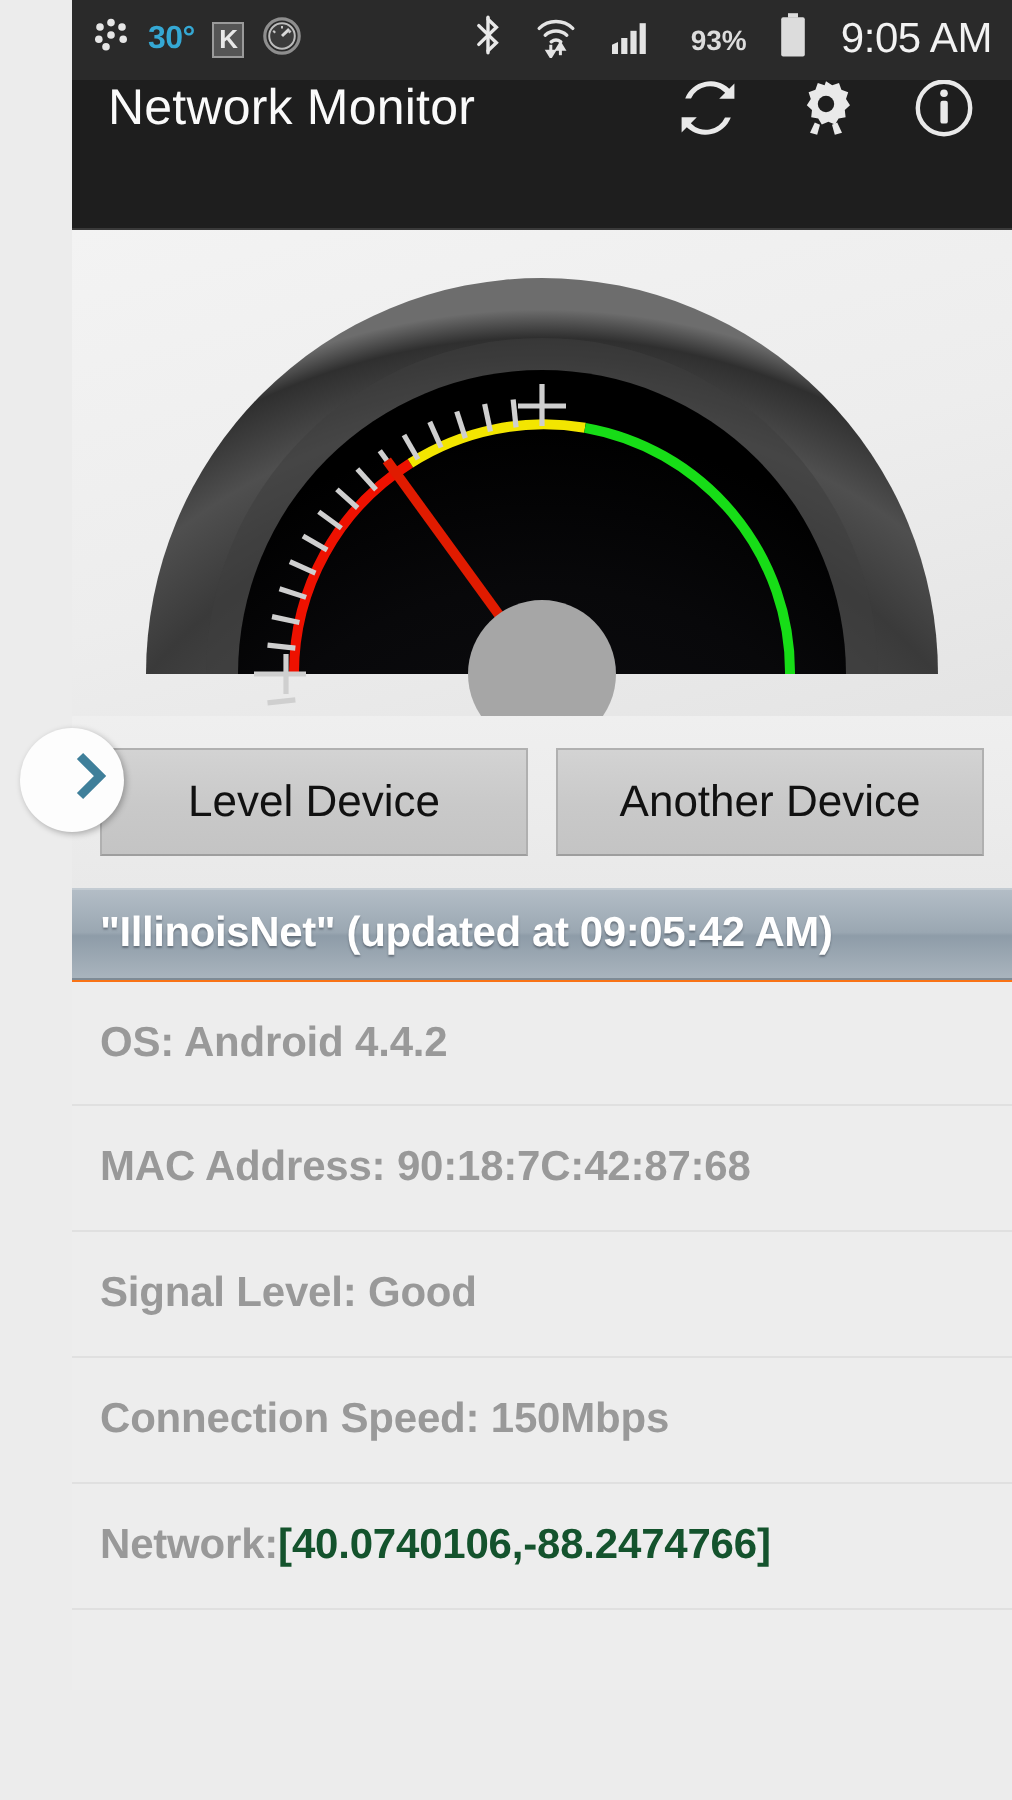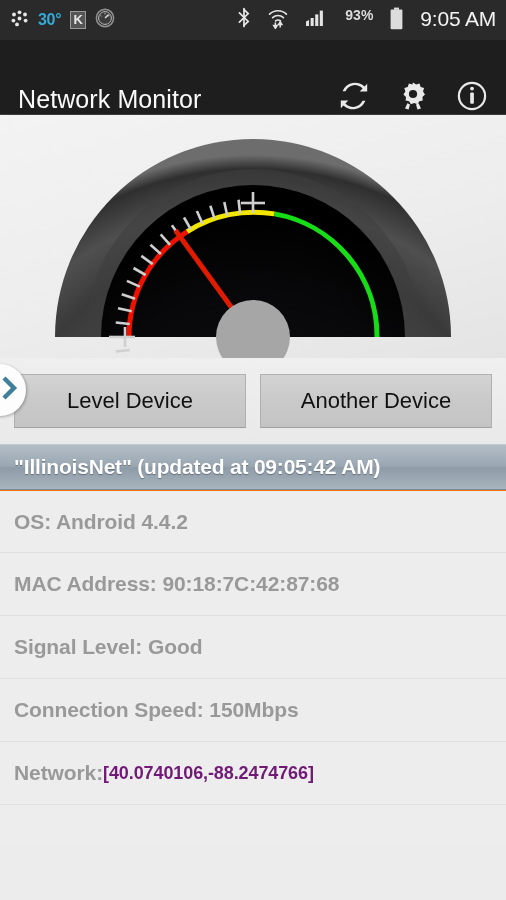--- a/index.html
+++ b/index.html
@@ -2,47 +2,47 @@
 <html><head>
 <meta charset="utf-8">
 <style>
   * { box-sizing: border-box; margin: 0; padding: 0; }
   html, body {
     width: 506px; height: 900px;
     font-family: "Liberation Sans", sans-serif;
     background: #ececec;
     overflow: hidden;
   }
-  #app { position: relative; width: 506px; height: 880px; }
+  #app { position: relative; width: 506px; height: 880px; padding-left: 36px; }
 
   
   .statusbar {
     position: relative;
     height: 40px; width: 100%;
     background: #2a2a2a;
     display: flex; align-items: center;
     padding: 0 10px;
   }
   .sb-left { display: flex; align-items: center; gap: 9px; }
-  .sb-right { display: flex; gap: 16px; margin-left: auto; }
+  .sb-right { display: flex; align-items: center; gap: 16px; margin-left: auto; }
   .sb-temp { color: #35a8d4; font-size: 16px; font-weight: bold; letter-spacing: -.3px; }
   .sb-kbox {
     color: #e8e8e8; background: #555; border: 1px solid #9a9a9a;
     font-size: 13px; font-weight: bold; line-height: 16px;
     width: 16px; height: 18px; text-align: center;
   }
   .sb-batt-pct { color: #dcdcdc; font-size: 14px; font-weight: bold; }
   .sb-clock { color: #f2f2f2; font-size: 21px; letter-spacing: -.2px; }
   .icn { display: block; }
 
   
   .actionbar {
     height: 75px; width: 100%;
     background: #1e1e1e;
-    display: flex; align-items: flex-end;
+    display: flex; align-items: flex-start;
     padding: 0 18px;
     border-bottom: 1px solid #3a3a3a;
   }
   .app-title {
     color: #fafafa; font-size: 25px; letter-spacing: .1px;
   }
   .ab-actions { margin-left: auto; display: flex; align-items: center; gap: 27px; }
   .ab-btn { width: 32px; height: 32px; display: flex; align-items: center; justify-content: center; }
 
   
@@ -112,21 +112,21 @@
     padding: 0 14px;
     border-bottom: 1px solid #e0e0e0;
     background: #ededed;
   }
   .info-row:first-child { border-top: 1px solid #f97316; }
   .info-text {
     color: #999999; font-size: 21px; font-weight: bold;
     letter-spacing: -.1px;
   }
   .info-link {
-    color: #701a75; font-size: 18px; font-weight: bold;
+    color: #14532d; font-size: 21px; font-weight: bold;
     letter-spacing: -.1px; cursor: pointer;
   }
   .list-tail { height: 40px; width: 100%; background: #ededed; }
 </style>
 </head>
 <body>
 
 <div id="app">
 
   <div class="statusbar">

